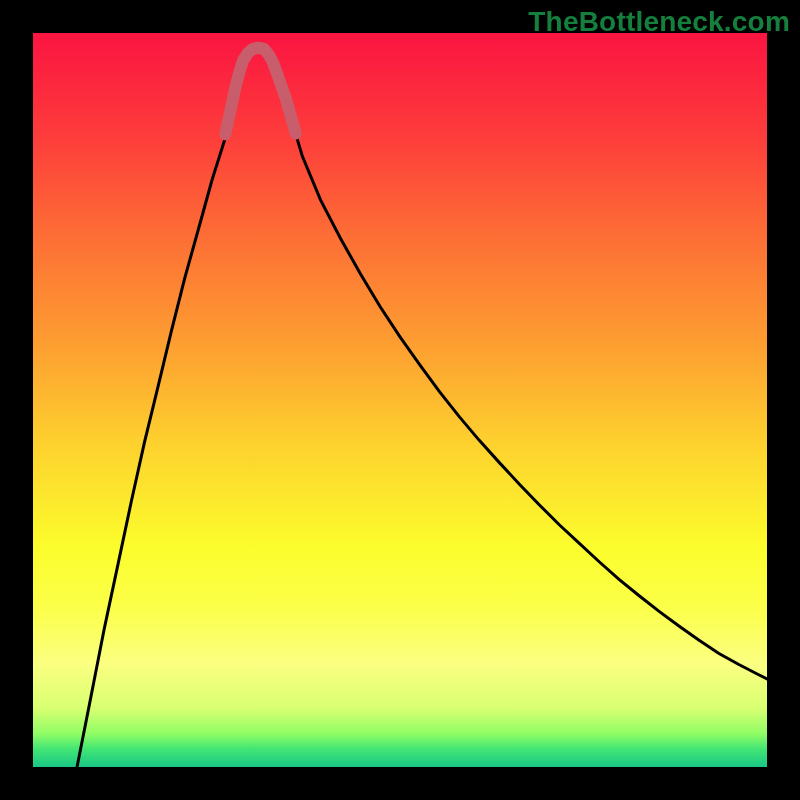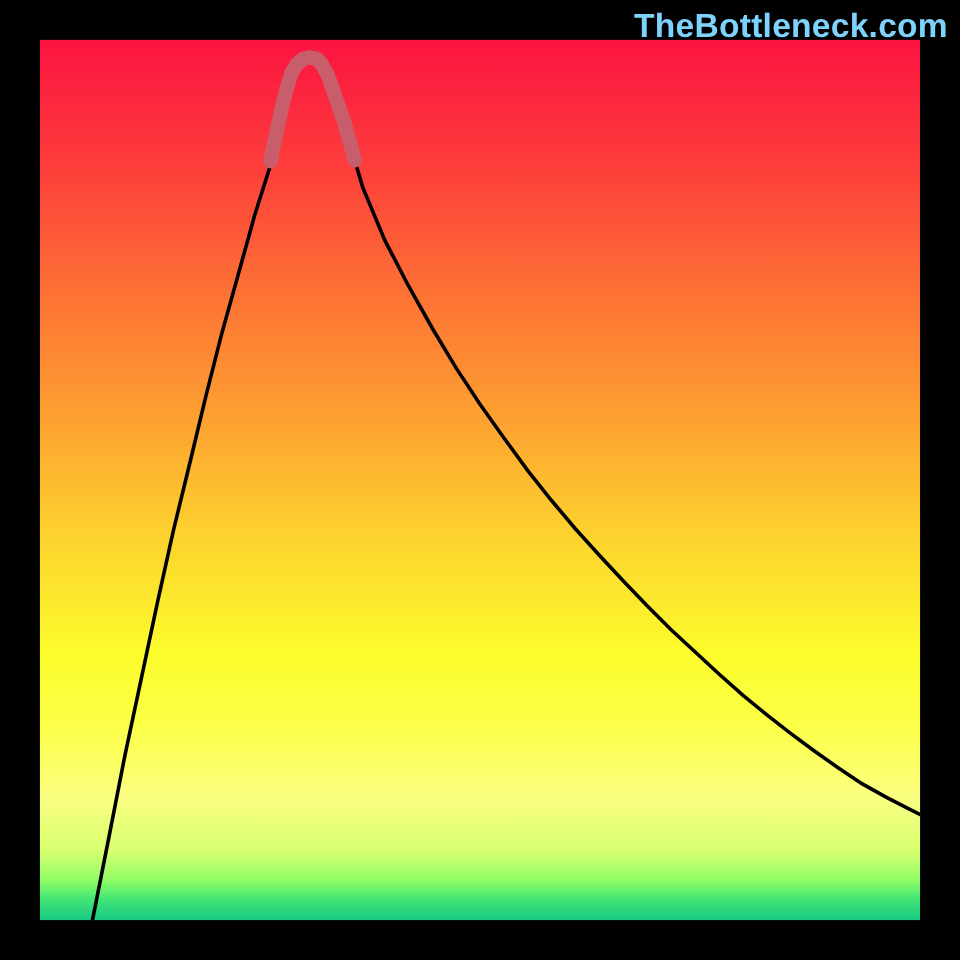--- a/index.html
+++ b/index.html
@@ -26,21 +26,21 @@
     height: 734px;
     overflow: hidden;
   }
   .watermark {
     position: absolute;
     top: 6px;
     right: 10px;
     font-family: Arial, Helvetica, sans-serif;
     font-size: 28px;
     font-weight: 600;
-    color: #7dd3fc;
+    color: #15803d;
     letter-spacing: 0.2px;
   }
   svg {
     position: absolute;
     left: 0;
     top: 0;
   }
 </style>
 </head>
 <body>

